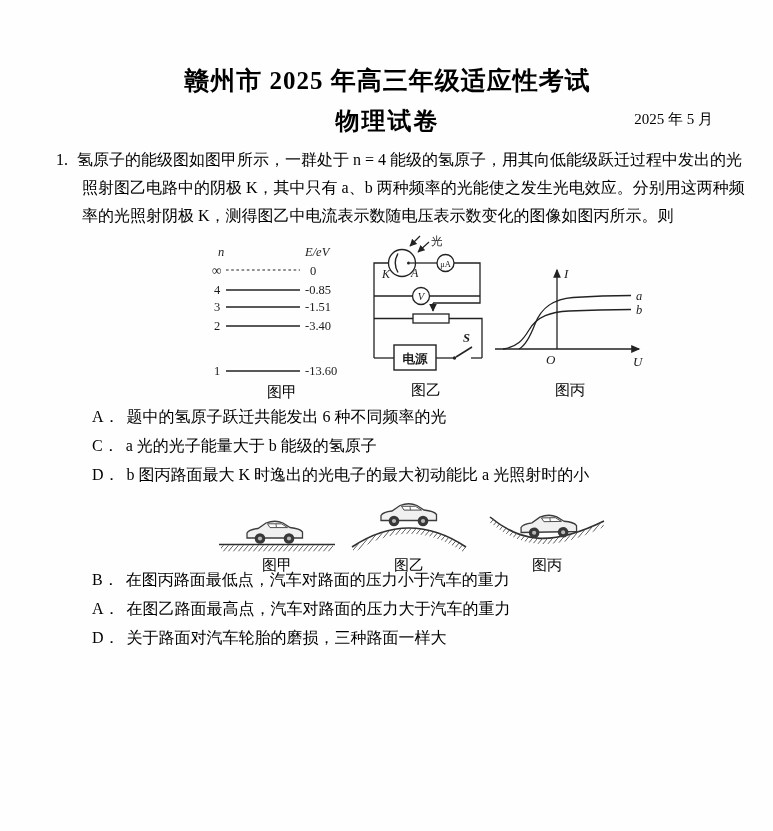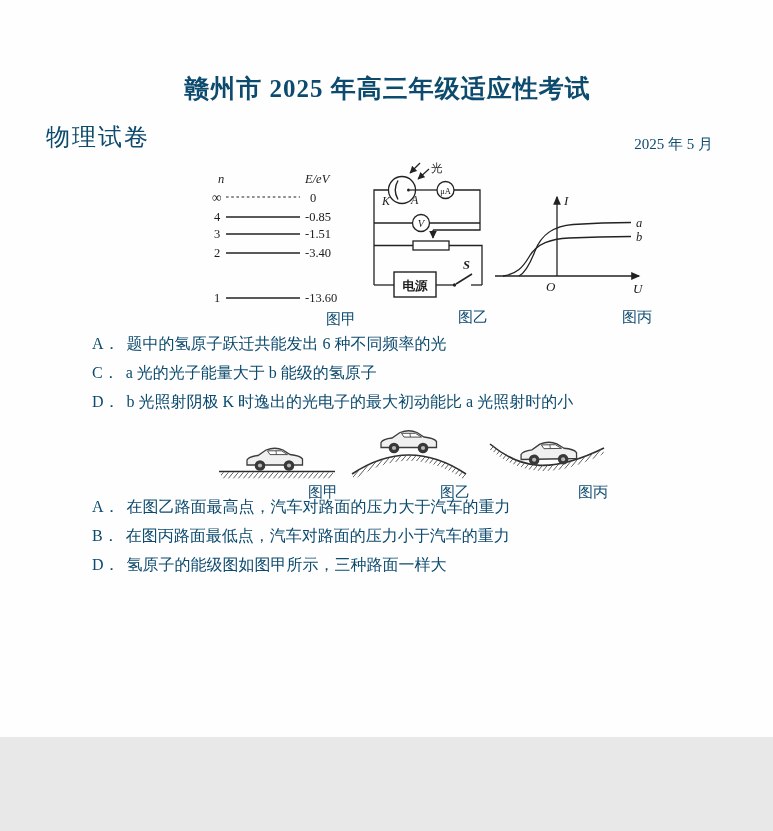--- a/index.html
+++ b/index.html
@@ -1,41 +1,41 @@
 <!DOCTYPE html>
 <html><head>
 <meta charset="utf-8">
 <style>
   html,body{margin:0;padding:0;background:#e8e8e8;}
   .page{
     position:relative;
-    width:773px;height:737px;
+    width:773px;height:831px;
     box-sizing:border-box;
     margin:0 auto;
-    padding:16px 28px 0 30px;
+    padding:8px 28px 0 30px;
     background:#fefefe;
-    color:#0c4a6e;
+    color:#000000;
     font-family:"Liberation Serif","DejaVu Serif",serif;
     font-size:16px;
     overflow:hidden;
   }
   .title{
     margin:56px 0 0 0;
     text-align:center;
     font-size:25px;
     font-weight:bold;
     letter-spacing:1px;
   }
   .subrow{position:relative;margin-top:4px;height:36px;}
   .subtitle{
-    margin:16px;
-    font-size:24px;font-weight:normal;letter-spacing:2px;
+    margin:8px;text-align:center;
+    font-size:24px;font-weight:bold;letter-spacing:2px;
   }
   .date{
-    position:absolute;right:32px;bottom:3px;
+    position:absolute;right:32px;bottom:12px;
     font-size:15px;font-weight:normal;
   }
   .inst{
     margin:12px 0 0 0;
     padding-left:58px;text-indent:-28px;
     line-height:29px;
     font-family:"Liberation Sans","DejaVu Sans",sans-serif;
     font-weight:bold;
     font-size:15.5px;
   }
@@ -50,21 +50,21 @@
     line-height:29px;
   }
   .opt-label{margin-right:7px;}
   .figrow{position:relative;}
   .figrow1{height:172px;}
   .figrow2{height:76px;}
   .fig{position:absolute;text-align:center;}
   .fig-energy{left:178px;top:14px;width:148px;}
   .fig-circuit{left:334px;top:4px;width:124px;}
   .fig-graph{left:458px;top:26px;width:164px;}
-  .figcap{font-size:15px;margin-top:3px;text-align:right;}
+  .figcap{font-size:15px;margin-top:3px;text-align:center;}
   .carfig-1{left:186px;top:4px;width:122px;}
   .carfig-2{left:318px;top:0px;width:122px;}
   .carfig-3{left:456px;top:2px;width:122px;}
   svg{display:block;margin:0 auto;}
   svg text{fill:#1b1b1b;font-family:"Liberation Serif","DejaVu Serif",serif;}
   svg .it{font-style:italic;}
   .hiddefs{position:absolute;width:0;height:0;overflow:hidden;}
 </style>
 </head>
 <body>
@@ -86,20 +86,21 @@
 <div class="page">
 
   <h1 class="title">赣州市 2025 年高三年级适应性考试</h1>
 
   <div class="subrow">
     <h2 class="subtitle">物理试卷</h2>
     <span class="date">2025 年 5 月</span>
   </div>
 
 
+  <p class="q"><span class="q-num">1.</span><span>氢原子的能级图如图甲所示，一群处于 n = 4 能级的氢原子，用其向低能级跃迁过程中发出的光照射图乙电路中的阴极 K，其中只有 a、b 两种频率的光能使之发生光电效应。分别用这两种频率的光照射阴极 K，测得图乙中电流表示数随电压表示数变化的图像如图丙所示。则</span></p>
 
   <div class="figrow figrow1">
 
     <div class="fig fig-energy">
       <svg width="146" height="136" viewBox="0 0 146 136">
         <text class="it" x="9" y="12" font-size="12.5">n</text>
         <text class="it" x="96" y="12" font-size="12.5">E/eV</text>
 
         <text x="3" y="31" font-size="13.5">∞</text>
         <line x1="17" y1="26" x2="91" y2="26" stroke="#222" stroke-width="1.2" stroke-dasharray="2.6 2.6"></line>
@@ -188,21 +189,21 @@
         <path d="M30 93 C36 90 41 81 46 68 C53 50 66 43 84 41.5 C106 40 134 39.5 142 39.5" fill="none" stroke="#222" stroke-width="1.3"></path>
         <text class="it" x="147" y="44" font-size="12.5">a</text>
         <text class="it" x="147" y="58" font-size="12.5">b</text>
       </svg>
       <div class="figcap">图丙</div>
     </div>
   </div>
 
   <p class="opt"><span class="opt-label">A．</span><span>题中的氢原子跃迁共能发出 6 种不同频率的光</span></p>
   <p class="opt"><span class="opt-label">C．</span><span>a 光的光子能量大于 b 能级的氢原子</span></p>
-  <p class="opt"><span class="opt-label">D．</span><span>b 光照射阴极 K 时逸出的光电子的最大初动能比 a 光照射时的小</span></p>
+  <p class="opt"><span class="opt-label">D．</span><span>b 图丙路面最大 K 时逸出的光电子的最大初动能比 a 光照射时的小</span></p>
 
 
   <div class="figrow figrow2">
 
     <div class="fig carfig-1">
       <svg width="120" height="60" viewBox="0 0 120 60">
         <defs>
           <pattern id="hatchA" width="5" height="6" patternUnits="userSpaceOnUse">
             <line x1="0" y1="6" x2="5" y2="0" stroke="#4a4a4a" stroke-width="0.9"></line>
           </pattern>
@@ -236,17 +237,17 @@
           </pattern>
         </defs>
         <path d="M3 26 C32 50 62 57 117 30" fill="none" stroke="#2e2e2e" stroke-width="1.6"></path>
         <path d="M4 29 C33 53 63 60 116 33" fill="none" stroke="url(#hatchC)" stroke-width="5.5"></path>
         <use href="#carSym" transform="translate(32,22) rotate(-1 30 12)"></use>
       </svg>
       <div class="figcap">图丙</div>
     </div>
   </div>
 
+  <p class="opt"><span class="opt-label">B．</span><span>在图丙路面最低点，汽车对路面的压力小于汽车的重力</span></p>
   <p class="opt"><span class="opt-label">A．</span><span>在图乙路面最高点，汽车对路面的压力大于汽车的重力</span></p>
-  <p class="opt"><span class="opt-label">B．</span><span>在图丙路面最低点，汽车对路面的压力小于汽车的重力</span></p>
-  <p class="opt"><span class="opt-label">D．</span><span>氢原子的能级图如图甲所示，三种路面一样大</span></p>
+  <p class="opt"><span class="opt-label">D．</span><span>关于路面对汽车轮胎的磨损，三种路面一样大</span></p>
 
 </div>
 
 </body></html>

